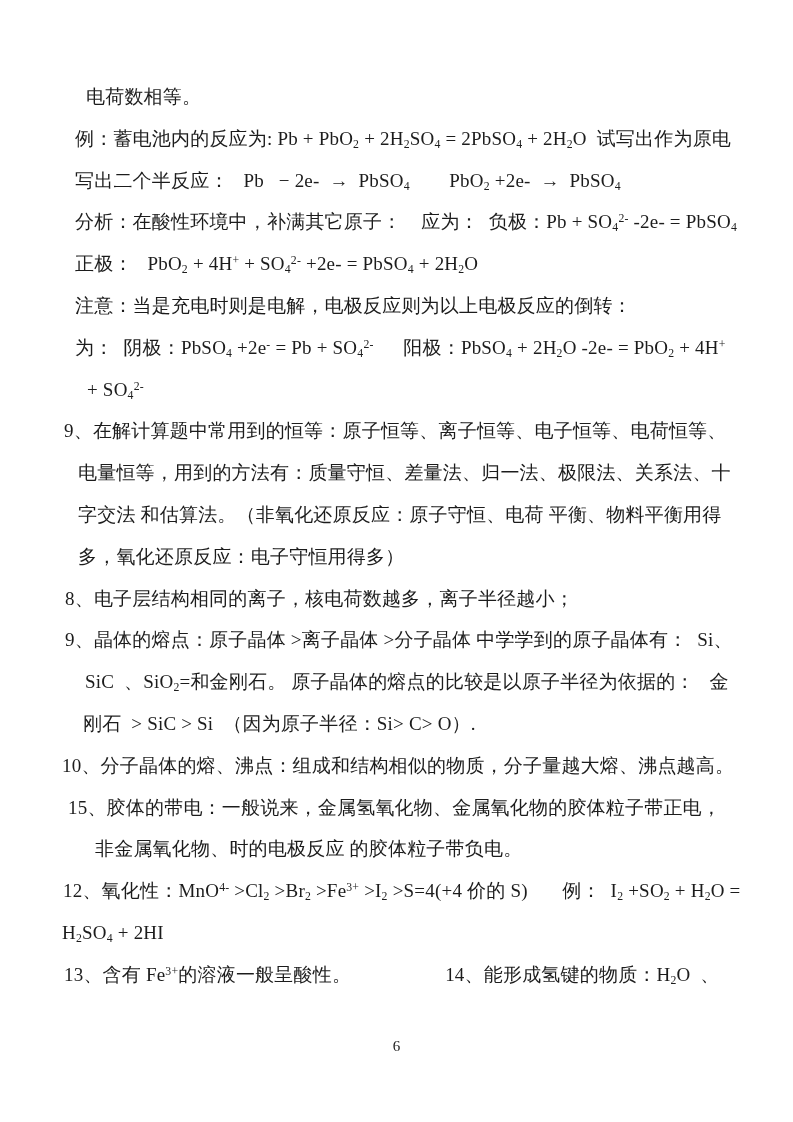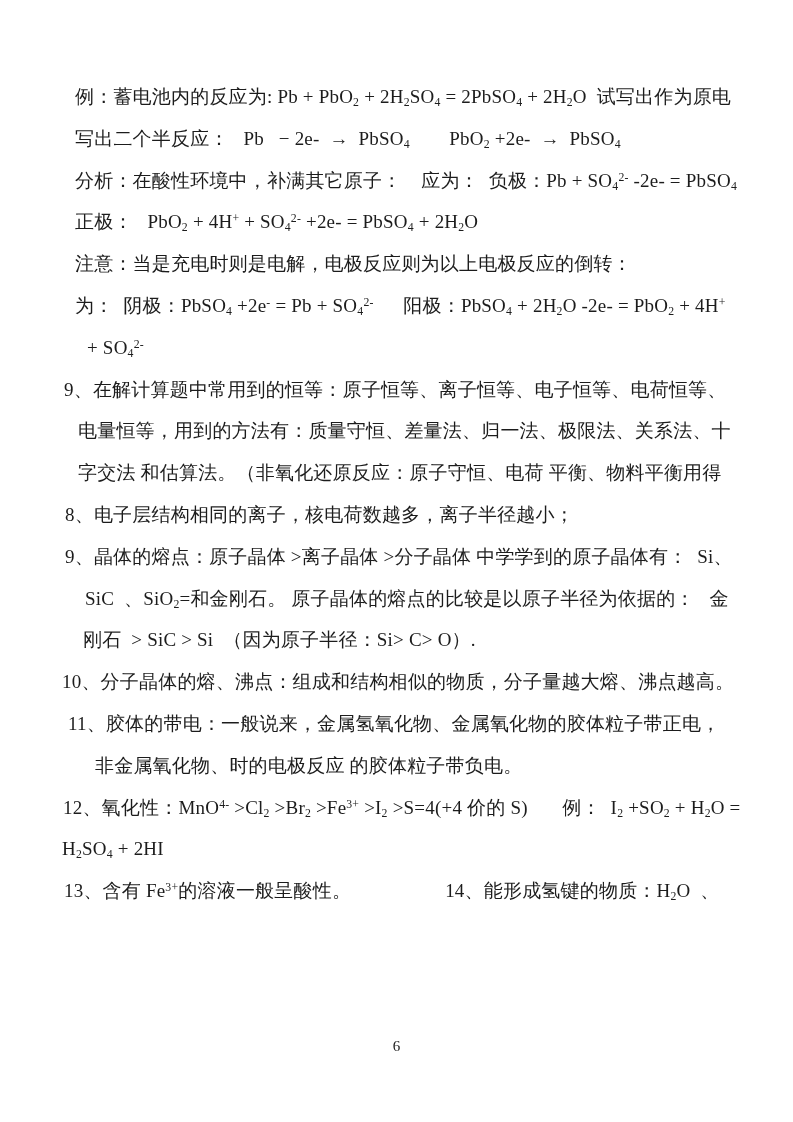--- a/index.html
+++ b/index.html
@@ -49,35 +49,37 @@
     line-height: 20px;
     color: #1c1c1c;
   }
 </style>
 </head>
 <body>
 
 <div class="page">
   <div class="doc-body">
 
+  <div class="line" style="padding-left: 24px;">电荷数相等。</div>
       <div class="line" style="padding-left: 13px;">例：蓄电池内的反应为: Pb + PbO<sub>2</sub> + 2H<sub>2</sub>SO<sub>4</sub> = 2PbSO<sub>4</sub> + 2H<sub>2</sub>O  试写出作为原电</div>
       <div class="line" style="padding-left: 13px;">写出二个半反应：   Pb   − 2e-  →  PbSO<sub>4</sub>        PbO<sub>2</sub> +2e-  →  PbSO<sub>4</sub></div>
       <div class="line" style="padding-left: 13px;">分析：在酸性环境中，补满其它原子：    应为：  负极：Pb + SO<sub>4</sub><sup>2-</sup> -2e- = PbSO<sub>4</sub></div>
       <div class="line" style="padding-left: 13px;">正极：   PbO<sub>2</sub> + 4H<sup>+</sup> + SO<sub>4</sub><sup>2-</sup> +2e- = PbSO<sub>4</sub> + 2H<sub>2</sub>O</div>
       <div class="line" style="padding-left: 13px;">注意：当是充电时则是电解，电极反应则为以上电极反应的倒转：</div>
       <div class="line" style="padding-left: 13px;">为：  阴极：PbSO<sub>4</sub> +2e<sup>-</sup> = Pb + SO<sub>4</sub><sup>2-</sup>      阳极：PbSO<sub>4</sub> + 2H<sub>2</sub>O -2e- = PbO<sub>2</sub> + 4H<sup>+</sup></div>
       <div class="line" style="padding-left: 0px; margin-left: 25px;">+ SO<sub>4</sub><sup>2-</sup></div>
       <div class="line" style="padding-left: 2px;">9、在解计算题中常用到的恒等：原子恒等、离子恒等、电子恒等、电荷恒等、</div>
       <div class="line" style="padding-left: 16px;">电量恒等，用到的方法有：质量守恒、差量法、归一法、极限法、关系法、十</div>
       <div class="line" style="padding-left: 16px;">字交法 和估算法。（非氧化还原反应：原子守恒、电荷 平衡、物料平衡用得</div>
+      <div class="line" style="padding-left: 16px;">多，氧化还原反应：电子守恒用得多）</div>
       <div class="line" style="padding-left: 3px;">8、电子层结构相同的离子，核电荷数越多，离子半径越小；</div>
       <div class="line" style="padding-left: 3px;">9、晶体的熔点：原子晶体 &gt;离子晶体 &gt;分子晶体 中学学到的原子晶体有：  Si、</div>
       <div class="line" style="padding-left: 23px;">SiC  、SiO<sub>2</sub>=和金刚石。 原子晶体的熔点的比较是以原子半径为依据的：   金</div>
       <div class="line" style="padding-left: 21px; font-family: Liberation Serif, serif;">刚石  &gt; SiC &gt; Si  （因为原子半径：Si&gt; C&gt; O）.</div>
       <div class="line" style="padding-left: 0px;">10、分子晶体的熔、沸点：组成和结构相似的物质，分子量越大熔、沸点越高。</div>
-      <div class="line" style="padding-left: 6px;">11、胶体的带电：一般说来，金属氢氧化物、金属氧化物的胶体粒子带正电，</div>
+      <div class="line" style="padding-left: 6px;">15、胶体的带电：一般说来，金属氢氧化物、金属氧化物的胶体粒子带正电，</div>
       <div class="line" style="padding-left: 33px;">非金属氧化物、时的电极反应 的胶体粒子带负电。</div>
       <div class="line" style="padding-left: 1px;">12、氧化性：MnO<sup>4-</sup> &gt;Cl<sub>2</sub> &gt;Br<sub>2</sub> &gt;Fe<sup>3+</sup> &gt;I<sub>2</sub> &gt;S=4(+4 价的 S)       例：  I<sub>2</sub> +SO<sub>2</sub> + H<sub>2</sub>O =</div>
       <div class="line" style="padding-left: 0px;">H<sub>2</sub>SO<sub>4</sub> + 2HI</div>
       <div class="line" style="padding-left: 2px;">13、含有 Fe<sup>3+</sup>的溶液一般呈酸性。                   14、能形成氢键的物质：H<sub>2</sub>O  、</div>
     </div>
   <div class="footer">6</div>
 </div>
 
 </body></html>

